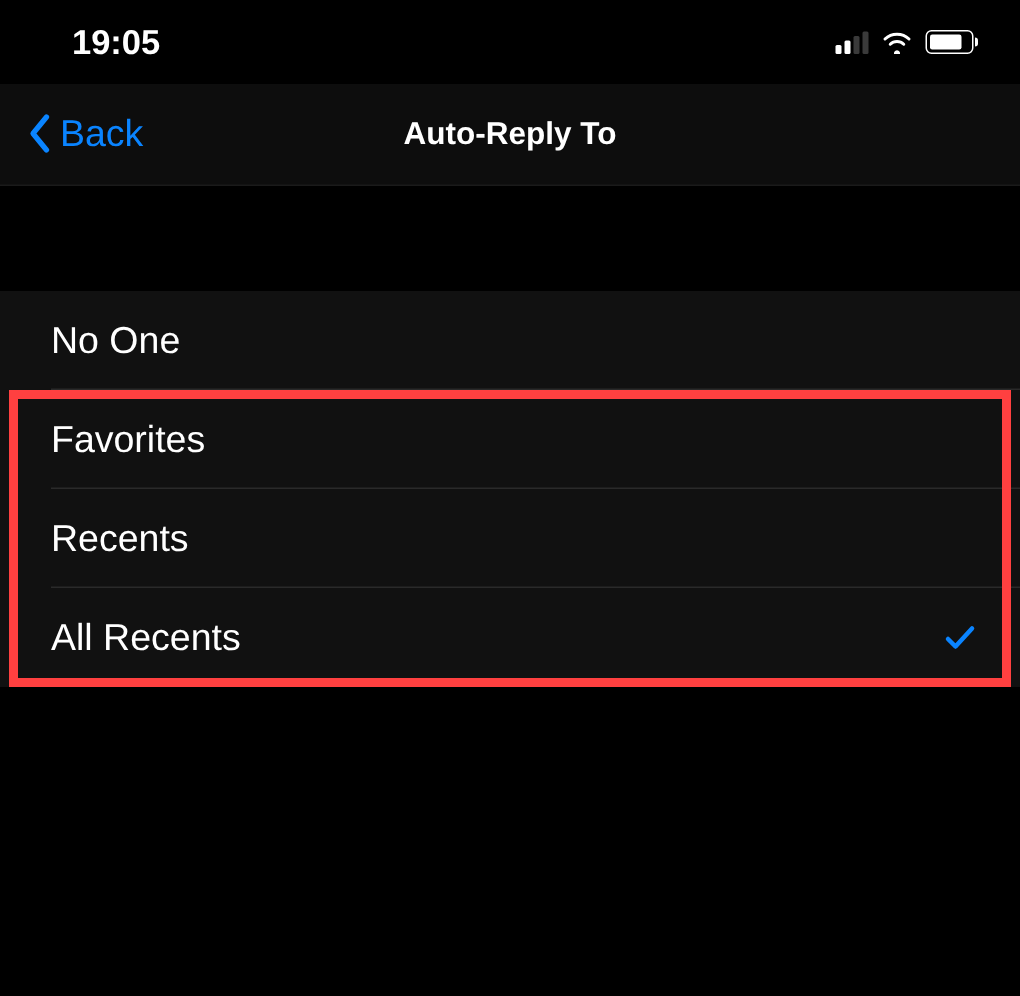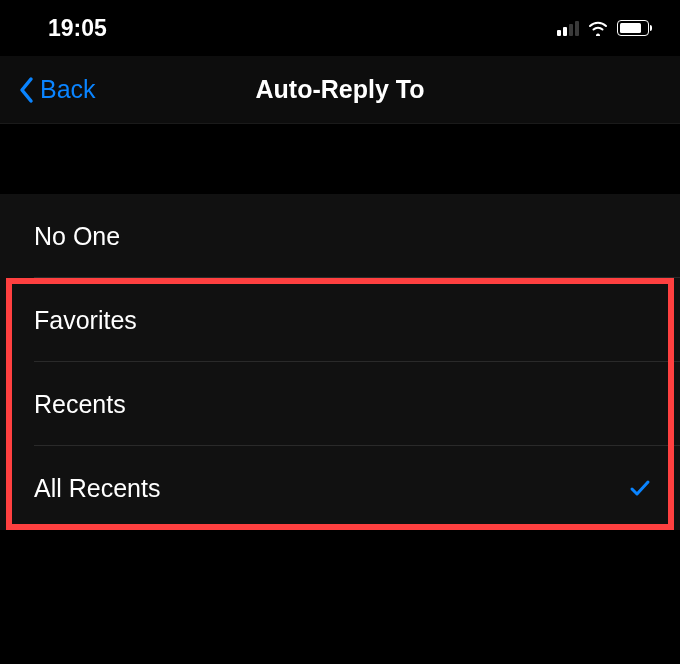--- a/index.html
+++ b/index.html
@@ -84,51 +84,51 @@
     .nav-bar {
       height: 68px;
       background: #0d0d0d;
       display: flex;
       align-items: center;
       position: relative;
       border-bottom: 1px solid #1a1a1a;
     }
     .back-button {
       display: flex;
-      align-items: flex-end;
+      align-items: flex-start;
       padding-left: 18px;
       cursor: pointer;
       color: #0a84ff;
       gap: 6px;
     }
     .chevron-left {
       width: 16px;
       height: 28px;
     }
     .back-label {
       font-size: 25px;
       font-weight: 400;
     }
     .nav-title {
       position: absolute;
       left: 50%;
       transform: translateX(-50%);
-      font-size: 25px;
+      font-size: 21px;
       font-weight: 600;
       color: #fff;
     }
     .spacer {
       height: 70px;
       background: #000;
     }
     .option-list {
       background: #111;
     }
     .option-row {
-      height: 84px;
+      height: 66px;
       display: flex;
       align-items: center;
       justify-content: space-between;
       padding: 0 28px 0 34px;
       cursor: pointer;
       position: relative;
     }
     .option-row:not(:last-child)::after {
       content: "";
       position: absolute;

